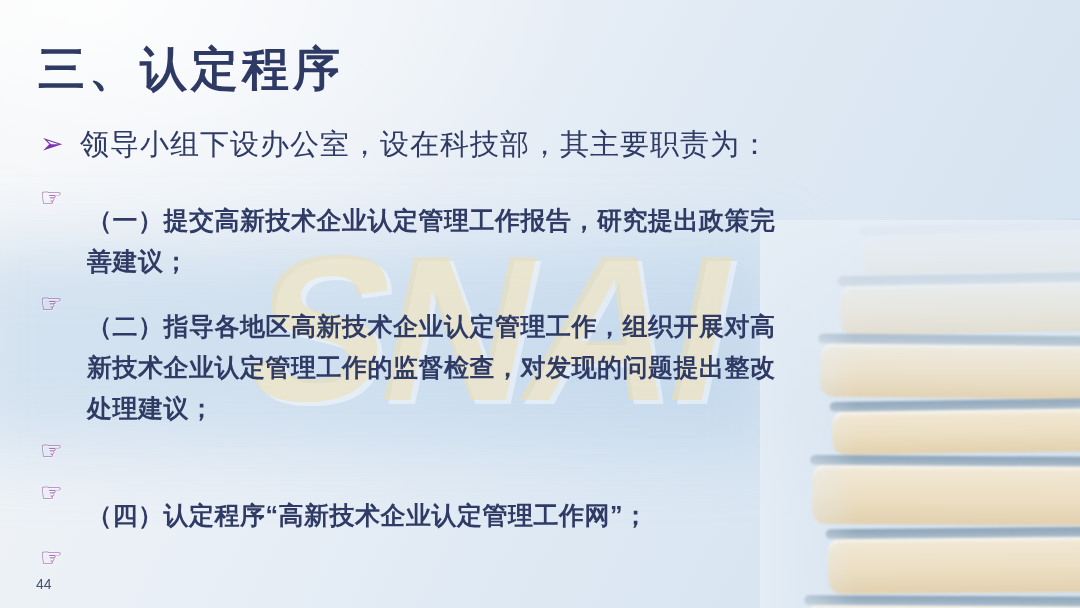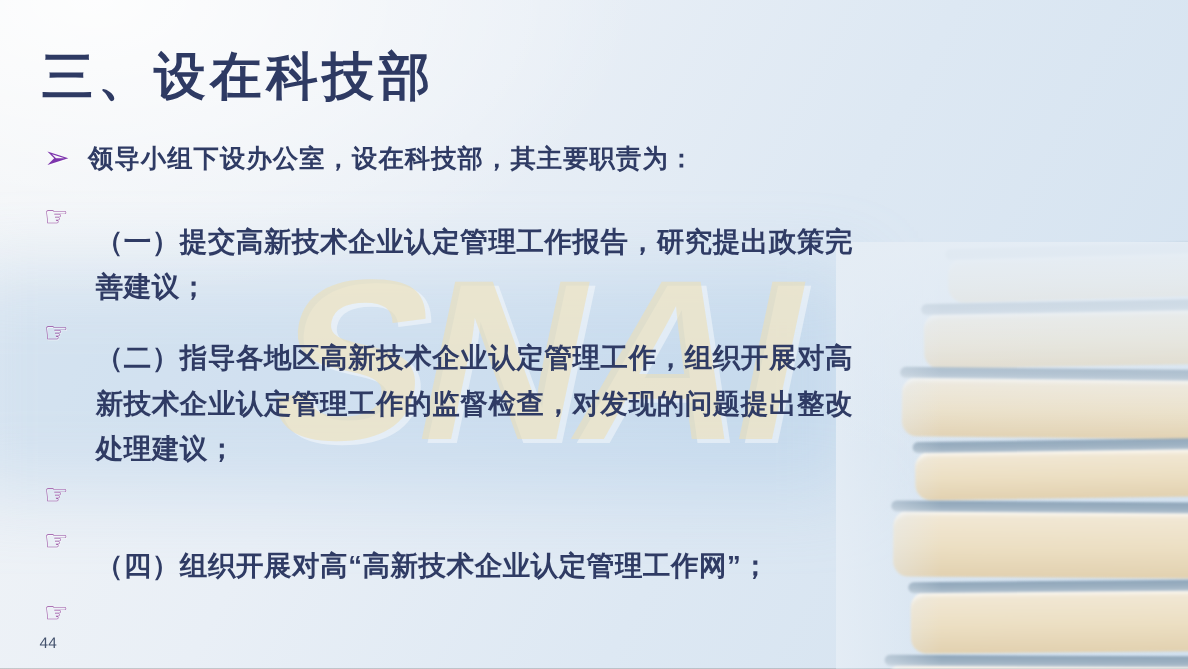--- a/index.html
+++ b/index.html
@@ -70,21 +70,21 @@
     font-size:47px;font-weight:800;letter-spacing:4px;
     color:#2e3a63;
   }
   .content{position:absolute;left:40px;top:124px;z-index:3;width:790px;}
   .main-bullet{display:flex;align-items:flex-start;}
   .main-arrow{
     width:40px;flex:0 0 40px;font-size:28px;line-height:40px;
     color:#7d35ad;text-shadow:1px 1px 0 rgba(255,255,255,.6);
   }
   .main-text{
-    font-size:23px;font-weight:700;line-height:40px;letter-spacing:1px;
+    font-size:29px;font-weight:400;line-height:40px;letter-spacing:1px;
     color:#2f3b64;
   }
   .sub-list{margin-top:12px;}
   .sub-item{display:flex;align-items:flex-start;}
   .hand{
     width:47px;flex:0 0 47px;font-size:25px;line-height:41px;
     color:#96489f;padding-top:1px;
     text-shadow:.5px .5px 0 rgba(255,255,255,.7);
   }
   .sub-text{
@@ -108,21 +108,21 @@
     <div class="book b1"></div>
     <div class="book b2"></div>
     <div class="book b3"></div>
     <div class="book b4"></div>
     <div class="book b5"></div>
     <div class="book b6"></div>
     <div class="book b7"></div>
   </div>
   <div class="books-fade"></div>
 
-  <div class="title">三、设在科技部</div>
+  <div class="title">三、认定程序</div>
 
   <div class="content">
 
     <div class="main-bullet">
       <span class="main-arrow">➢</span>
       <span class="main-text">领导小组下设办公室，设在科技部，其主要职责为：</span>
     </div>
 
     <div class="sub-list">
 
@@ -138,21 +138,21 @@
 新技术企业认定管理工作的监督检查，对发现的问题提出整改
 处理建议；</span>
       </div>
 
       <div class="sub-item">
         <span class="hand">☞</span>
       </div>
 
       <div class="sub-item">
         <span class="hand">☞</span>
-        <span class="sub-text">（四）组织开展对高“高新技术企业认定管理工作网”；</span>
+        <span class="sub-text">（四）认定程序“高新技术企业认定管理工作网”；</span>
       </div>
 
       <div class="sub-item">
         <span class="hand">☞</span>
       </div>
 
     </div>
   </div>
 
   <div class="page-number">44</div>

